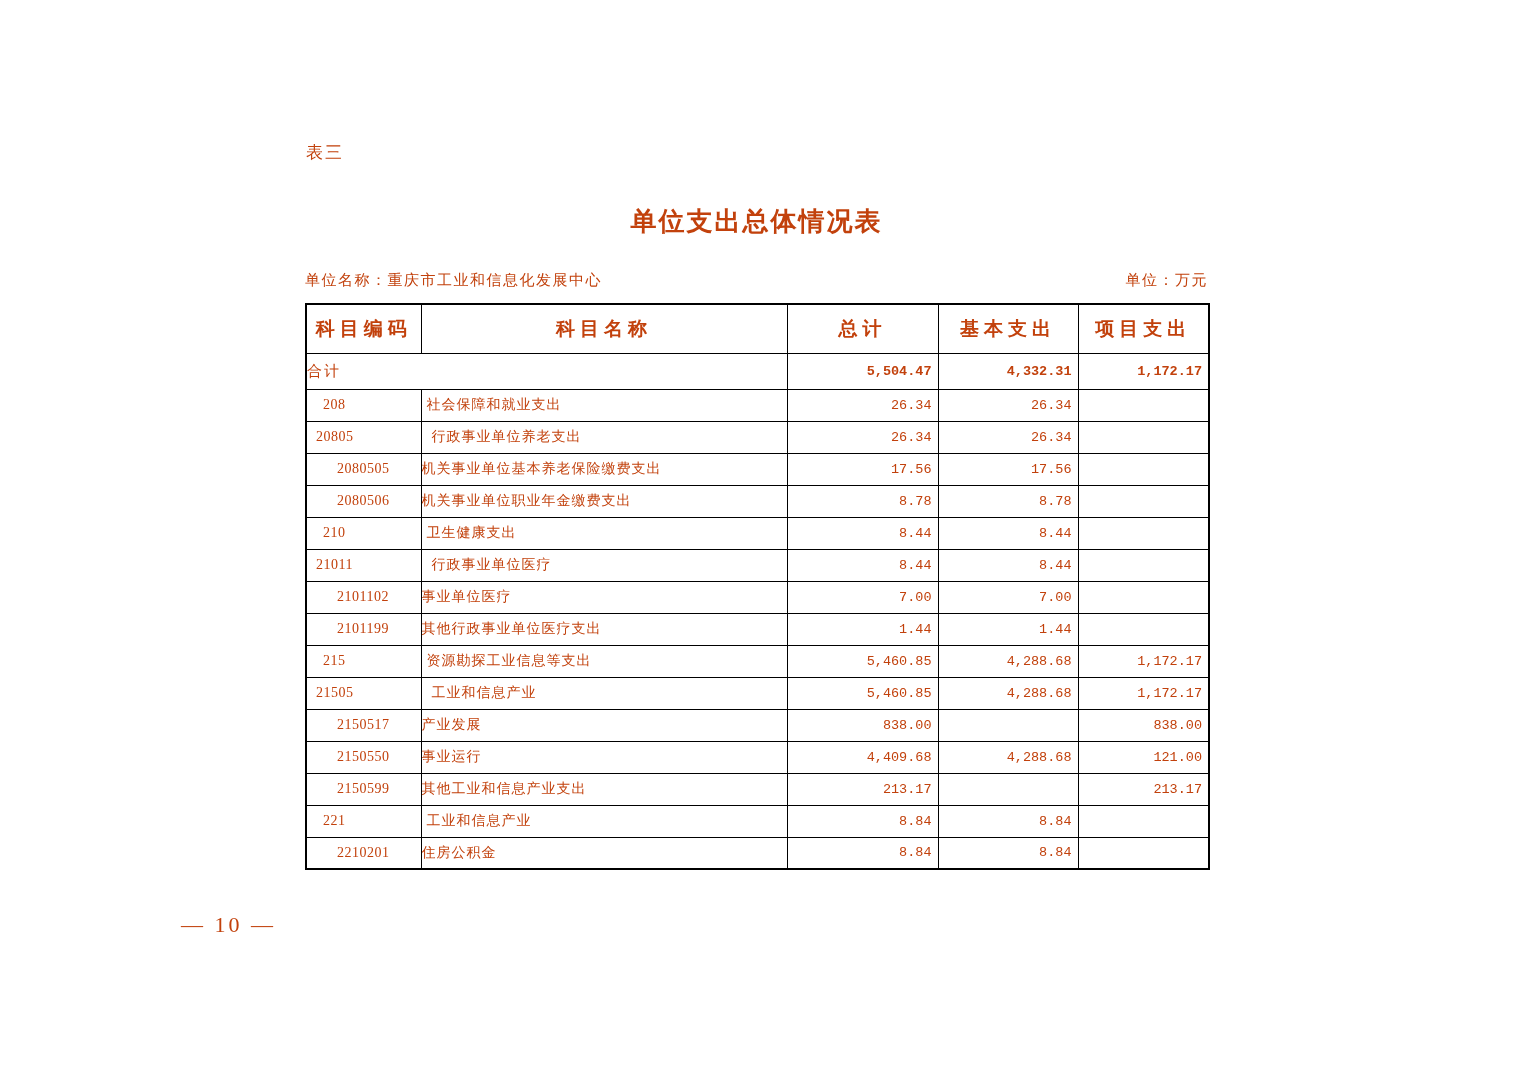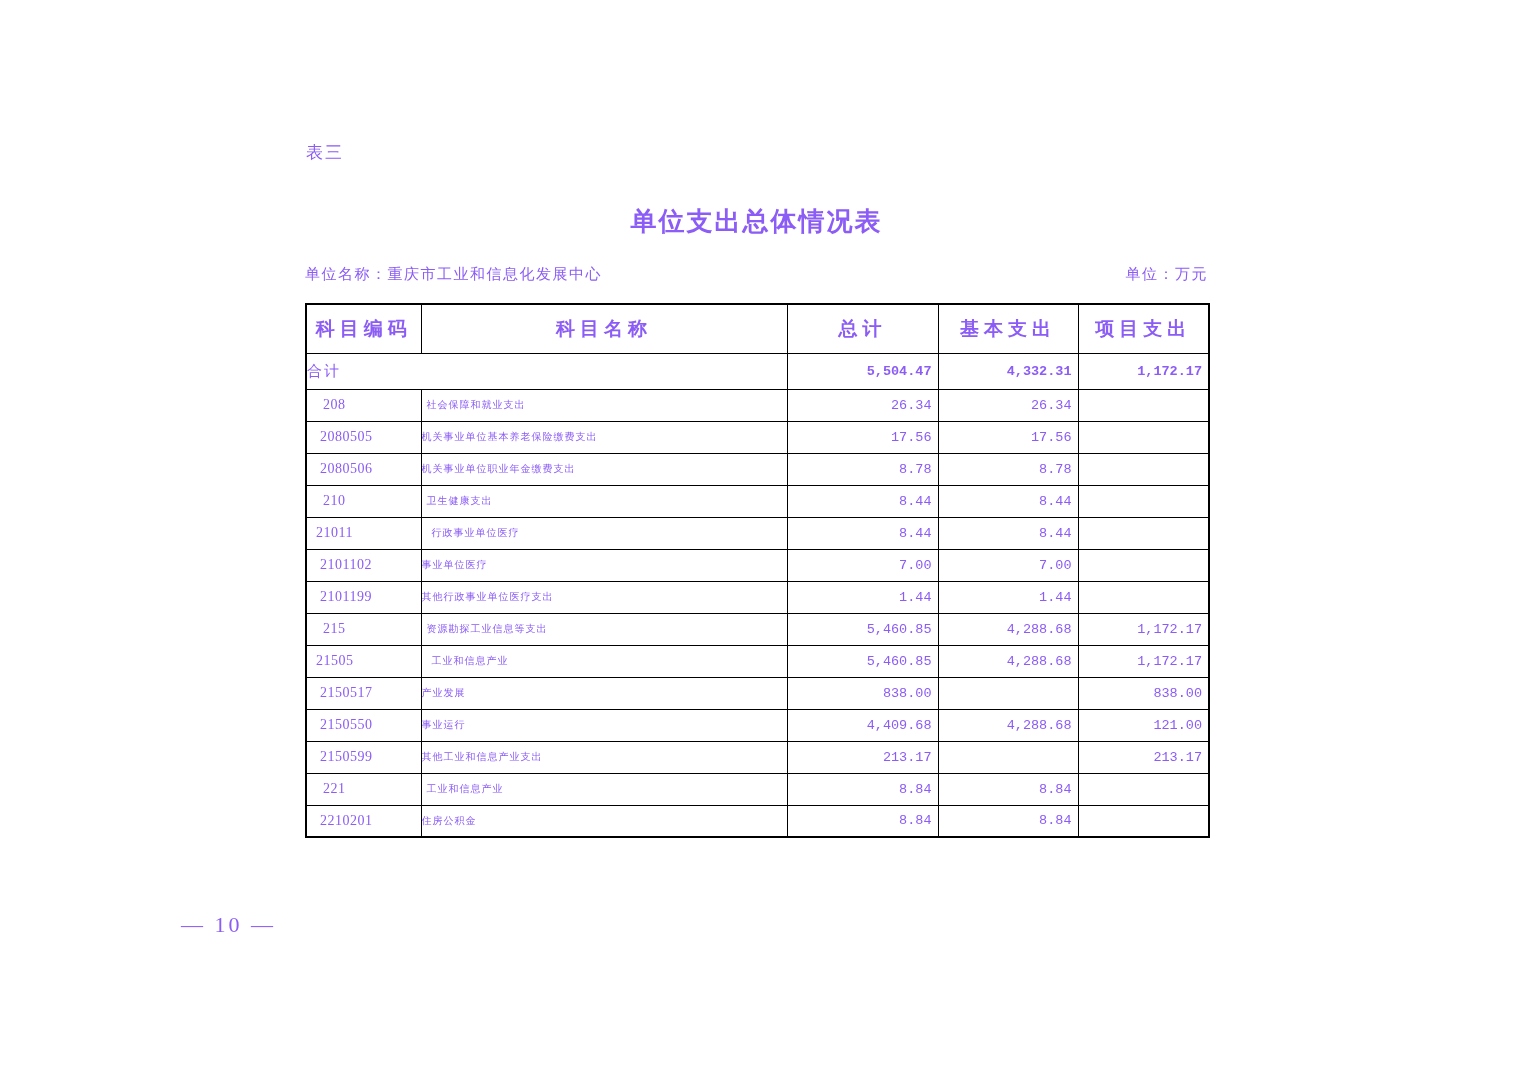--- a/index.html
+++ b/index.html
@@ -2,21 +2,21 @@
 <html><head>
 <meta charset="utf-8">
 <style>
   * { margin: 0; padding: 0; box-sizing: border-box; }
   html, body { background: #ffffff; }
   .sheet {
     position: relative;
     width: 1520px;
     height: 1074px;
     background: #ffffff;
-    color: #8b5cf6;
+    color: #c2410c;
     font-family: "Liberation Serif", serif;
     overflow: hidden;
   }
   .page-label {
     position: absolute;
     left: 306px;
     top: 141px;
     font-size: 17px;
     letter-spacing: 2px;
   }
@@ -27,21 +27,21 @@
     top: 204px;
     text-align: center;
     font-size: 26px;
     font-weight: bold;
     letter-spacing: 2px;
   }
   .meta-row {
     position: absolute;
     left: 305px;
     width: 903px;
-    top: 265px;
+    top: 271px;
     display: flex;
     justify-content: space-between;
     align-items: flex-end;
     font-size: 15px;
     letter-spacing: 1.5px;
   }
   .exp-table {
     position: absolute;
     left: 305px;
     top: 303px;
@@ -72,24 +72,24 @@
   }
   .data-row td { height: 32px; vertical-align: middle; }
   .num {
     text-align: right;
     padding-right: 6px;
     font-size: 13.5px;
     font-family: Liberation Mono, monospace;
   }
   .bold { font-weight: bold; }
   td.code { font-size: 14px; letter-spacing: 0.5px; }
-  td.name { font-size: 10px; letter-spacing: 1px; }
+  td.name { font-size: 14px; letter-spacing: 1px; }
   td.code.lvl0 { padding-left: 16px; }
   td.code.lvl1 { padding-left: 9px; }
-  td.code.lvl2 { padding-left: 13px; }
+  td.code.lvl2 { padding-left: 30px; }
   td.name.lvl0 { padding-left: 5px; }
   td.name.lvl1 { padding-left: 10px; }
   td.name.lvl2 { padding-left: 0; }
   .page-number {
     position: absolute;
     left: 181px;
     top: 912px;
     font-size: 22px;
     letter-spacing: 3px;
   }
@@ -133,20 +133,27 @@
         <td class="num bold">1,172.17</td>
       </tr>
     <tr class="data-row">
     <td class="code lvl0">208</td>
     <td class="name lvl0">社会保障和就业支出</td>
     <td class="num">26.34</td>
     <td class="num">26.34</td>
     <td class="num"></td>
   </tr>
         <tr class="data-row">
+    <td class="code lvl1">20805</td>
+    <td class="name lvl1">行政事业单位养老支出</td>
+    <td class="num">26.34</td>
+    <td class="num">26.34</td>
+    <td class="num"></td>
+  </tr>
+        <tr class="data-row">
     <td class="code lvl2">2080505</td>
     <td class="name lvl2">机关事业单位基本养老保险缴费支出</td>
     <td class="num">17.56</td>
     <td class="num">17.56</td>
     <td class="num"></td>
   </tr>
         <tr class="data-row">
     <td class="code lvl2">2080506</td>
     <td class="name lvl2">机关事业单位职业年金缴费支出</td>
     <td class="num">8.78</td>

